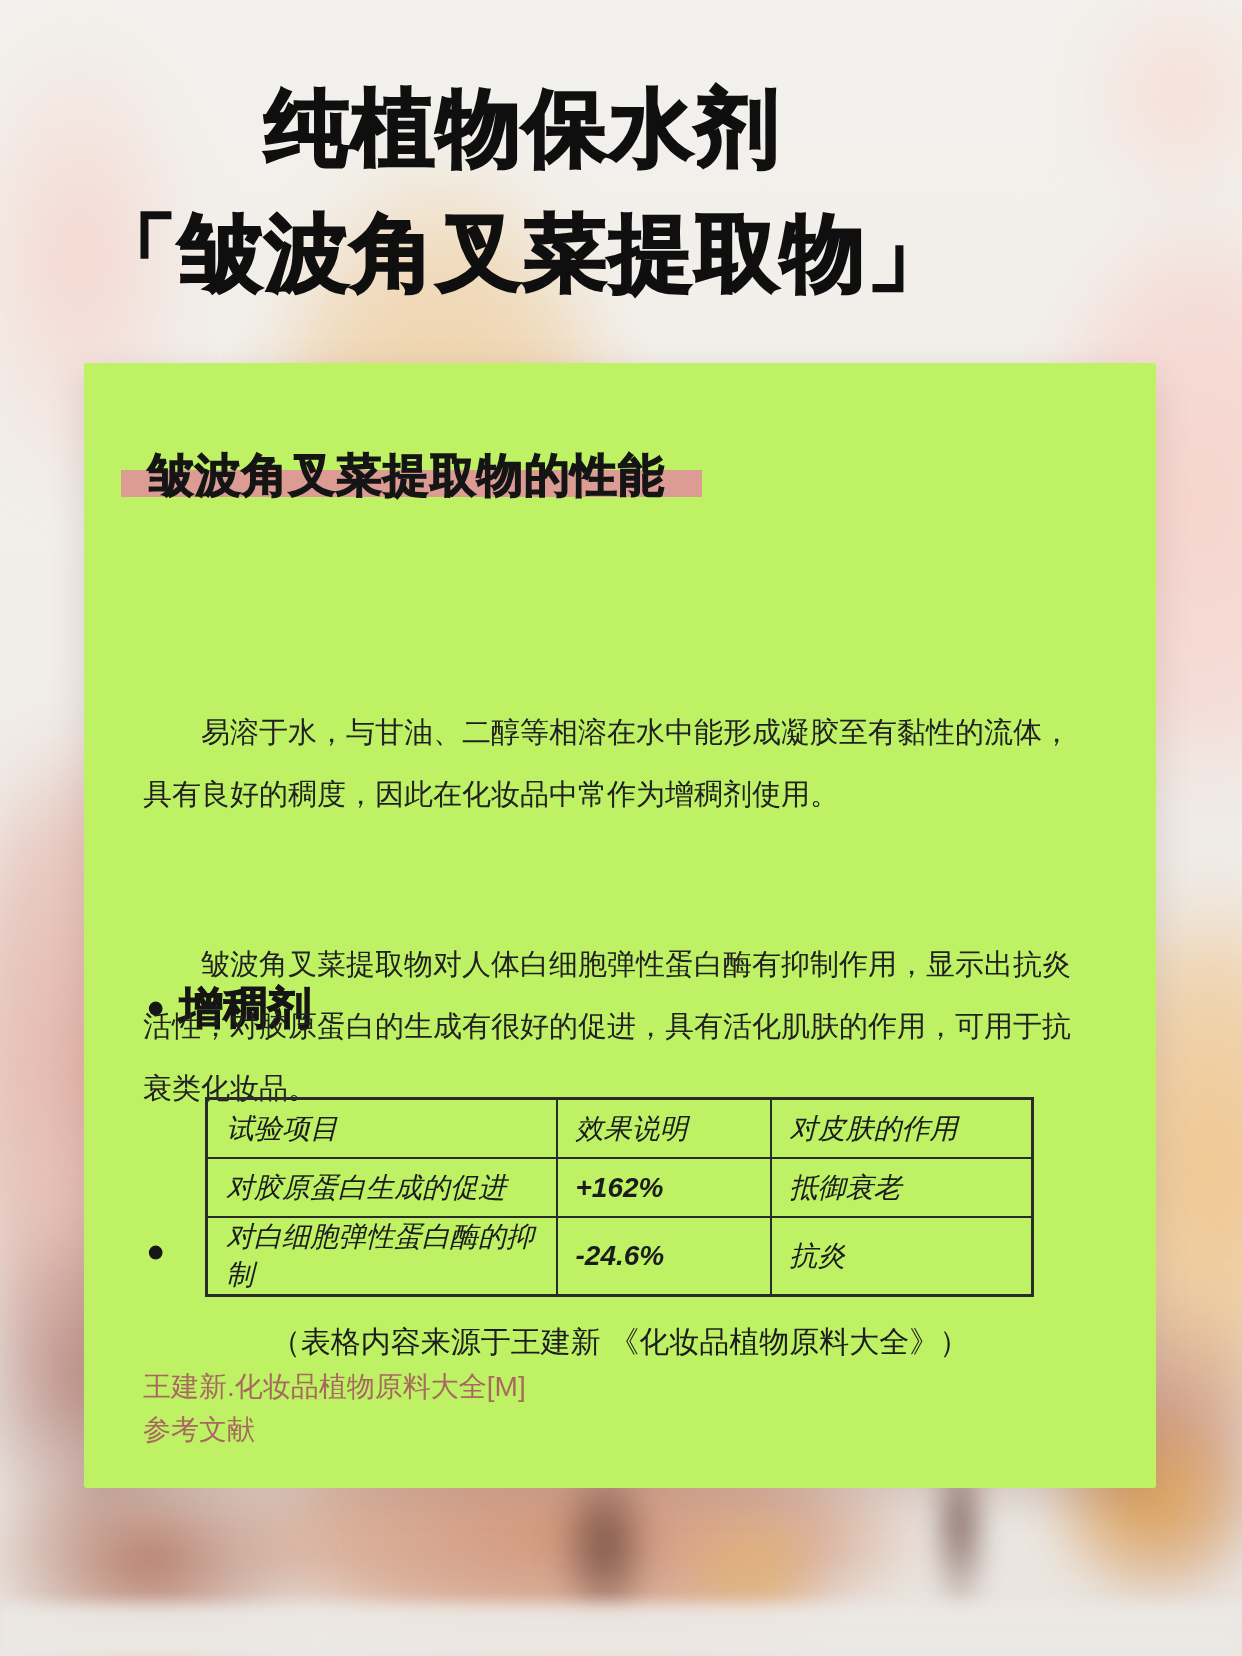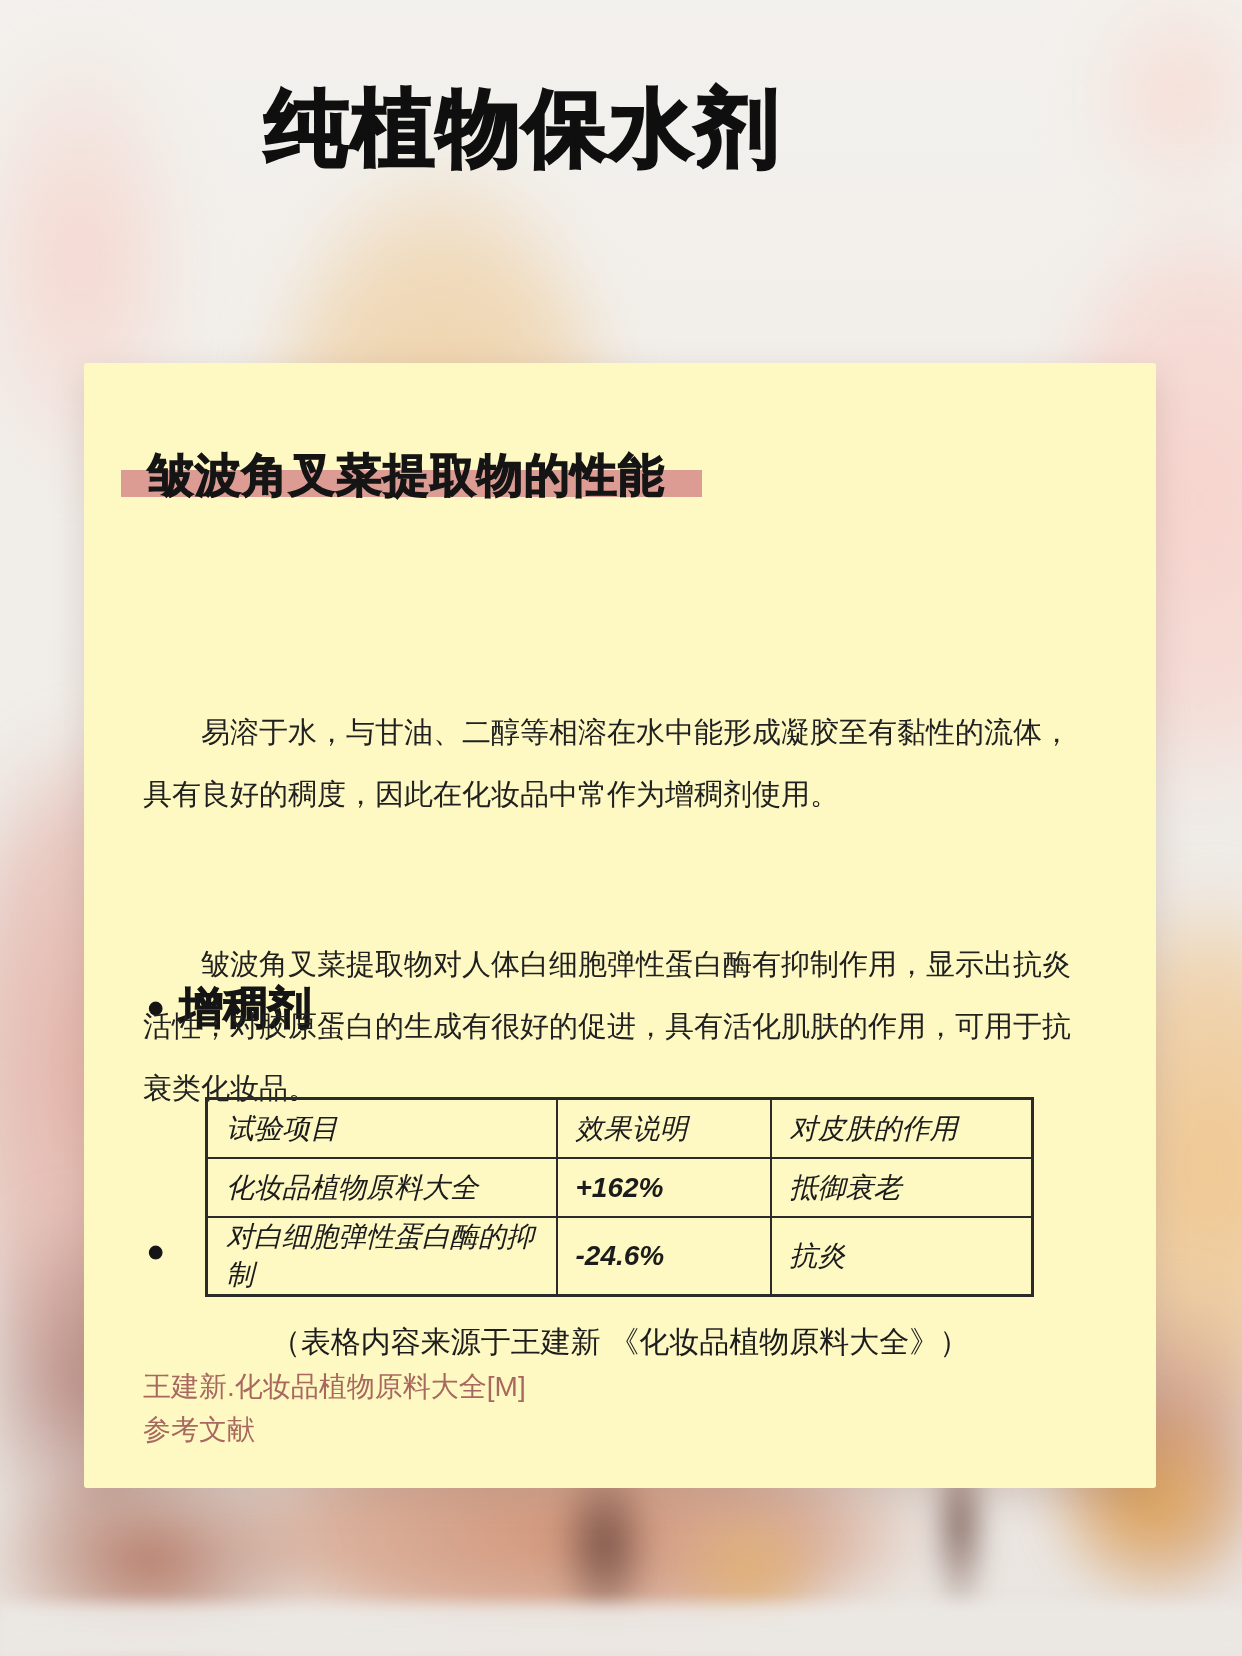--- a/index.html
+++ b/index.html
@@ -45,21 +45,21 @@
   
   .page-title{
     position:absolute;left:0;top:66px;width:1046px;text-align:center;z-index:2;
     font-size:84px;line-height:125px;font-weight:900;color:#0f0f0f;
     letter-spacing:2px;-webkit-text-stroke:2.5px #0f0f0f;
   }
 
   
   .card{
     position:absolute;left:84px;top:363px;width:1072px;height:1125px;z-index:2;
-    background:#fef9c3;border-radius:3px;box-shadow:0 12px 34px rgba(136,96,84,.22);
+    background:#bef264;border-radius:3px;box-shadow:0 12px 34px rgba(136,96,84,.22);
   }
   .accent-bar{position:absolute;left:37px;top:107px;width:581px;height:27px;background:#dc9c94;}
   .section-title{
     position:absolute;left:64px;top:51px;z-index:1;line-height:1;
     font-size:46px;font-weight:900;color:#151515;-webkit-text-stroke:1.3px #151515;letter-spacing:1px;
   }
   .feature-head{
     position:absolute;left:64px;display:flex;align-items:center;line-height:50px;
     font-size:44px;font-weight:900;color:#151515;-webkit-text-stroke:1.2px #151515;
   }
@@ -107,20 +107,21 @@
   <div class="shape s-terracotta-bl"></div>
   <div class="shape s-dark-1"></div>
   <div class="shape s-dark-2"></div>
   <div class="shape s-gold-bottom"></div>
   <div class="shape s-gold-bottom2"></div>
   <div class="floor"></div>
 </div>
 
 <header class="page-title">
   <div>纯植物保水剂</div>
+  <div>「皱波角叉菜提取物」</div>
 </header>
 
 <main class="card">
 
   <span class="accent-bar"></span>
   <h2 class="section-title">皱波角叉菜提取物的性能</h2>
 
   <h3 class="feature-head fh1">
     <span class="bullet">•</span>
     <span>增稠剂</span>
@@ -140,21 +141,21 @@
     </colgroup>
     <thead>
       <tr>
         <th>试验项目</th>
         <th>效果说明</th>
         <th>对皮肤的作用</th>
       </tr>
     </thead>
     <tbody>
       <tr>
-        <td>化妆品植物原料大全</td>
+        <td>对胶原蛋白生成的促进</td>
         <td class="value">+162%</td>
         <td>抵御衰老</td>
       </tr>
       <tr>
         <td>对白细胞弹性蛋白酶的抑制</td>
         <td class="value">-24.6%</td>
         <td>抗炎</td>
       </tr>
     </tbody>
   </table>

